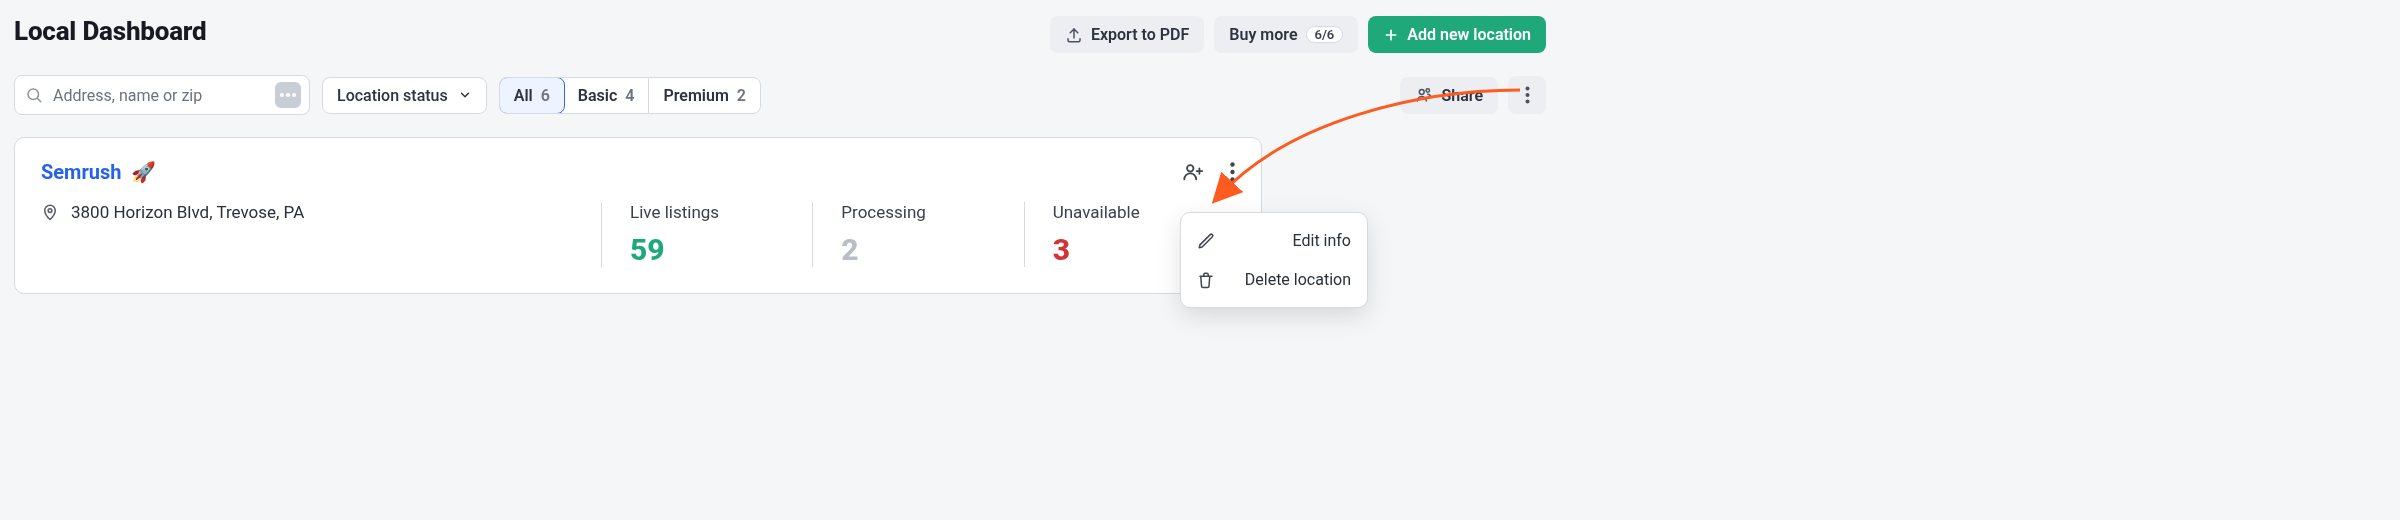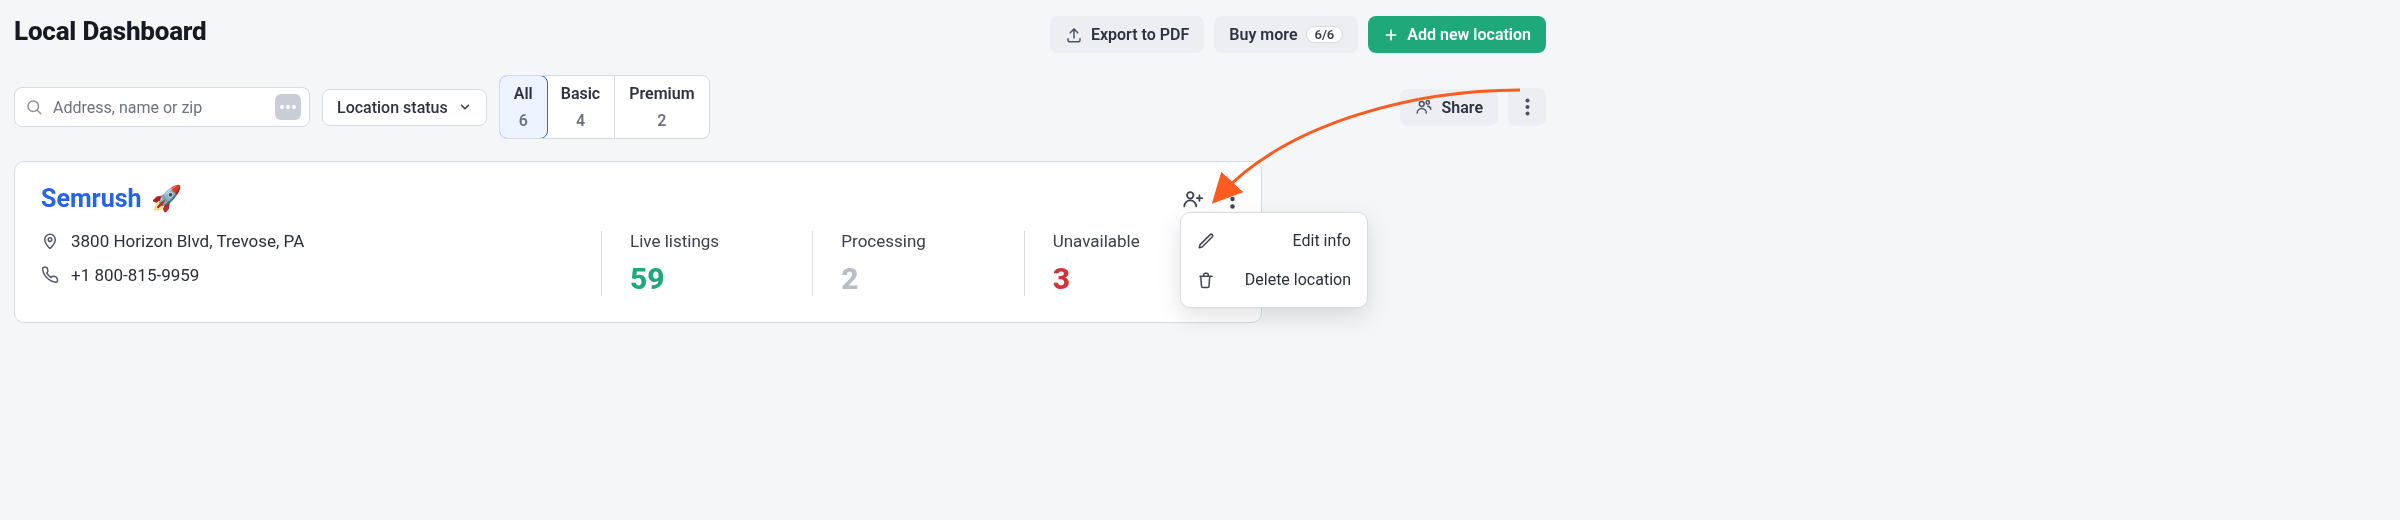--- a/index.html
+++ b/index.html
@@ -28,29 +28,29 @@
   .btn .count-pill{background:#fefefe;border:1px solid var(--border);border-radius:999px;padding:0 8px;font-size:13px;font-weight:600;color:#3d424d;}
   .btn.primary{background:var(--green);color:#fff;}
   .icon{display:inline-flex;align-items:center;justify-content:center;}
   .filters{display:flex;align-items:center;gap:12px;margin-bottom:22px;}
   .search{display:flex;align-items:center;gap:8px;background:var(--pill-bg);border:1px solid var(--border);border-radius:8px;padding:6px 8px 6px 10px;width:296px;}
   .search input{border:none;outline:none;font-size:16px;flex:1;color:var(--text);}
   .search input::placeholder{color:var(--muted);}
   .search .more-square{width:26px;height:26px;border-radius:6px;background:#c9ced6;display:flex;align-items:center;justify-content:center;}
   .dropdown{display:flex;align-items:center;gap:10px;background:var(--pill-bg);border:1px solid var(--border);border-radius:8px;padding:8px 14px;font-size:16px;font-weight:500;color:#2d3340;cursor:pointer;}
   .segmented{display:flex;border:1px solid var(--border);border-radius:8px;overflow:hidden;background:var(--pill-bg);}
-  .seg{display:flex;align-items:center;gap:8px;padding:8px 14px;border-right:1px solid var(--border);font-size:16px;font-weight:600;color:#2d3340;cursor:pointer;flex-direction:column;}
+  .seg{display:flex;align-items:center;gap:8px;padding:8px 14px;border-right:1px solid var(--border);font-size:16px;font-weight:600;color:#2d3340;cursor:pointer;}
   .seg:last-child{border-right:none;}
   .seg.selected{border:1.5px solid var(--select-border);border-radius:8px;margin:-1px; background:#eef4ff;}
   .seg .cnt{color:var(--muted);font-weight:600;}
   .right-filters{margin-left:auto;display:flex;gap:10px;align-items:center;}
   .icon-btn{width:38px;height:38px;display:flex;align-items:center;justify-content:center;background:var(--btn-bg);border-radius:8px;cursor:pointer;}
   .card{position:relative;background:var(--card);border:1px solid var(--border);border-radius:10px;padding:22px 26px 26px;max-width:1248px;}
   .card-head{display:flex;align-items:center;justify-content:space-between;}
-  .loc-name{font-size:25px;font-weight:700;color:var(--blue);display:flex;align-items:center;gap:10px;}
+  .loc-name{font-size:20px;font-weight:700;color:var(--blue);display:flex;align-items:center;gap:10px;}
   .card-icons{display:flex;gap:26px;align-items:center;}
   .card-body{display:flex;align-items:flex-start;margin-top:18px;gap:0;}
   .info-col{flex:0 0 560px;display:flex;flex-direction:column;gap:14px;}
   .info-line{display:flex;align-items:center;gap:12px;font-size:17px;color:#2a2f3a;}
   .stat-col{flex:1;border-left:1px solid var(--border);padding:0 28px;display:flex;flex-direction:column;gap:10px;min-width:170px;}
   .stat-col:first-of-type{border-left:1px solid var(--border);}
   .stat-label{font-size:17px;color:#3a404c;}
   .stat-value{font-size:30px;font-weight:800;}
   .stat-value.green{color:var(--green);}
   .stat-value.gray{color:#b8bdc6;}
@@ -193,28 +193,20 @@
       <div class="info-col">
         <div class="info-line">
           <span class="icon">
             <svg width="18" height="18" viewBox="0 0 24 24" fill="none" stroke="#555b67" stroke-width="2" stroke-linecap="round" stroke-linejoin="round">
                 <path d="M12 22s7-6.5 7-12a7 7 0 1 0-14 0c0 5.5 7 12 7 12z"></path>
                 <circle cx="12" cy="10" r="2.5"></circle>
               </svg>
           </span>
           <span>3800 Horizon Blvd, Trevose, PA</span>
         </div>
-        <div class="info-line">
-          <span class="icon">
-            <svg width="18" height="18" viewBox="0 0 24 24" fill="none" stroke="#555b67" stroke-width="2" stroke-linecap="round" stroke-linejoin="round">
-                <path d="M22 17.3v2.4a2 2 0 0 1-2.2 2 19.7 19.7 0 0 1-8.6-3.1 19.4 19.4 0 0 1-6-6A19.7 19.7 0 0 1 2.1 4 2 2 0 0 1 4.1 1.8h2.4a2 2 0 0 1 2 1.7c.1.9.3 1.8.6 2.6a2 2 0 0 1-.5 2.1L7.5 9.3a16 16 0 0 0 6 6l1.1-1.1a2 2 0 0 1 2.1-.5c.8.3 1.7.5 2.6.6a2 2 0 0 1 1.7 2z"></path>
-              </svg>
-          </span>
-          <span>+1 800-815-9959</span>
-        </div>
       </div>
 
       <div class="stat-col">
         <div class="stat-label">Live listings</div>
         <div class="stat-value green">59</div>
       </div>
       <div class="stat-col">
         <div class="stat-label">Processing</div>
         <div class="stat-value gray">2</div>
       </div>

